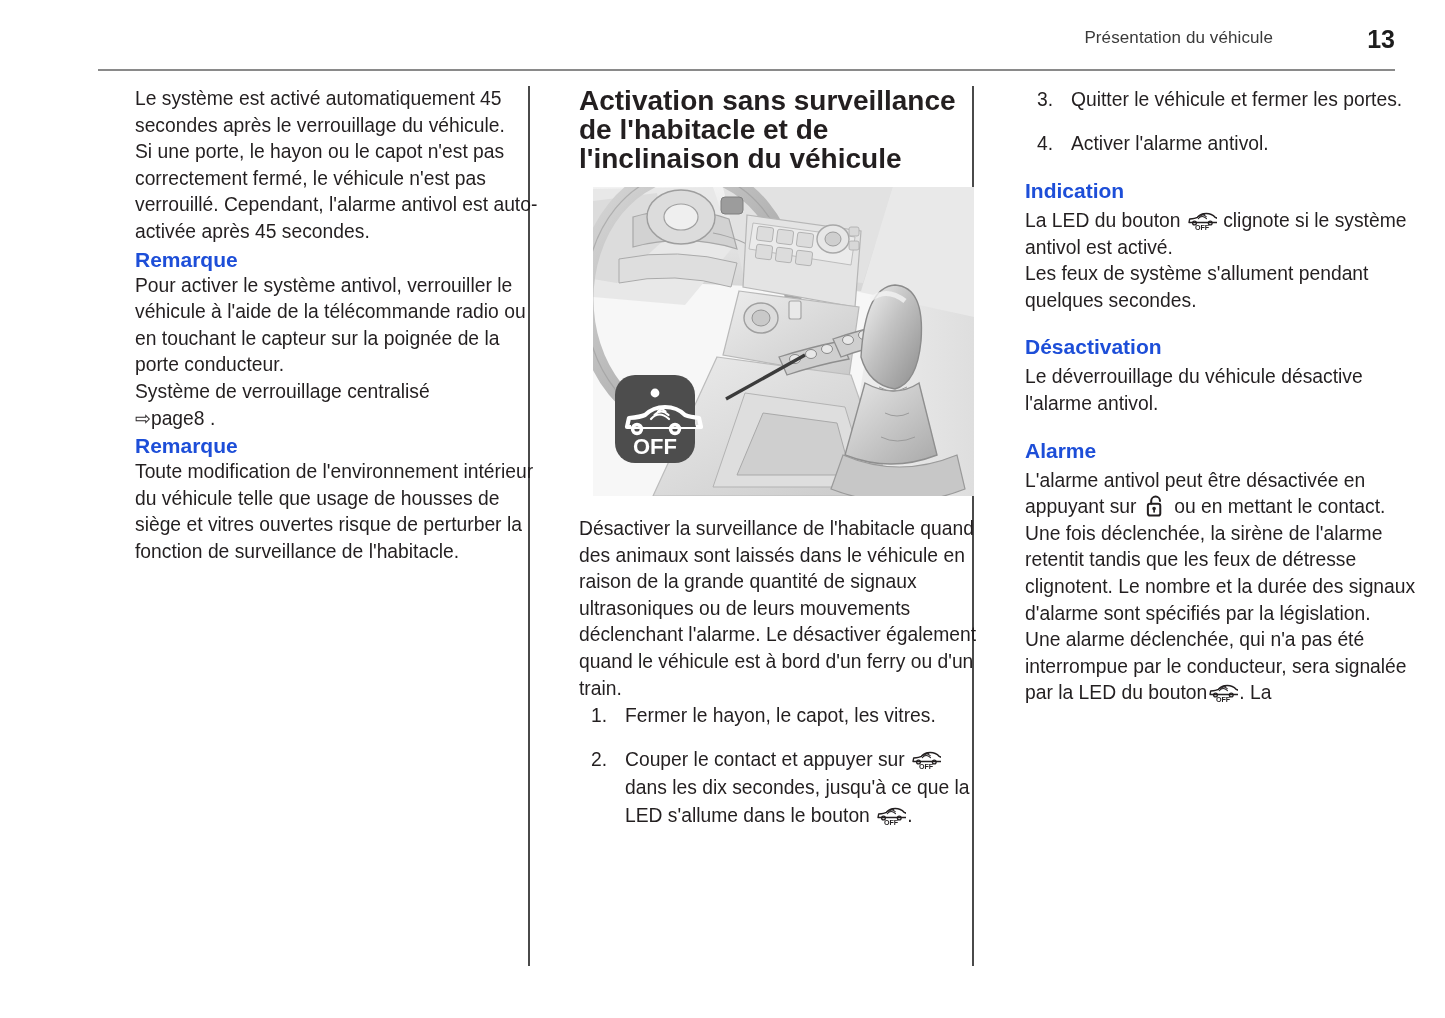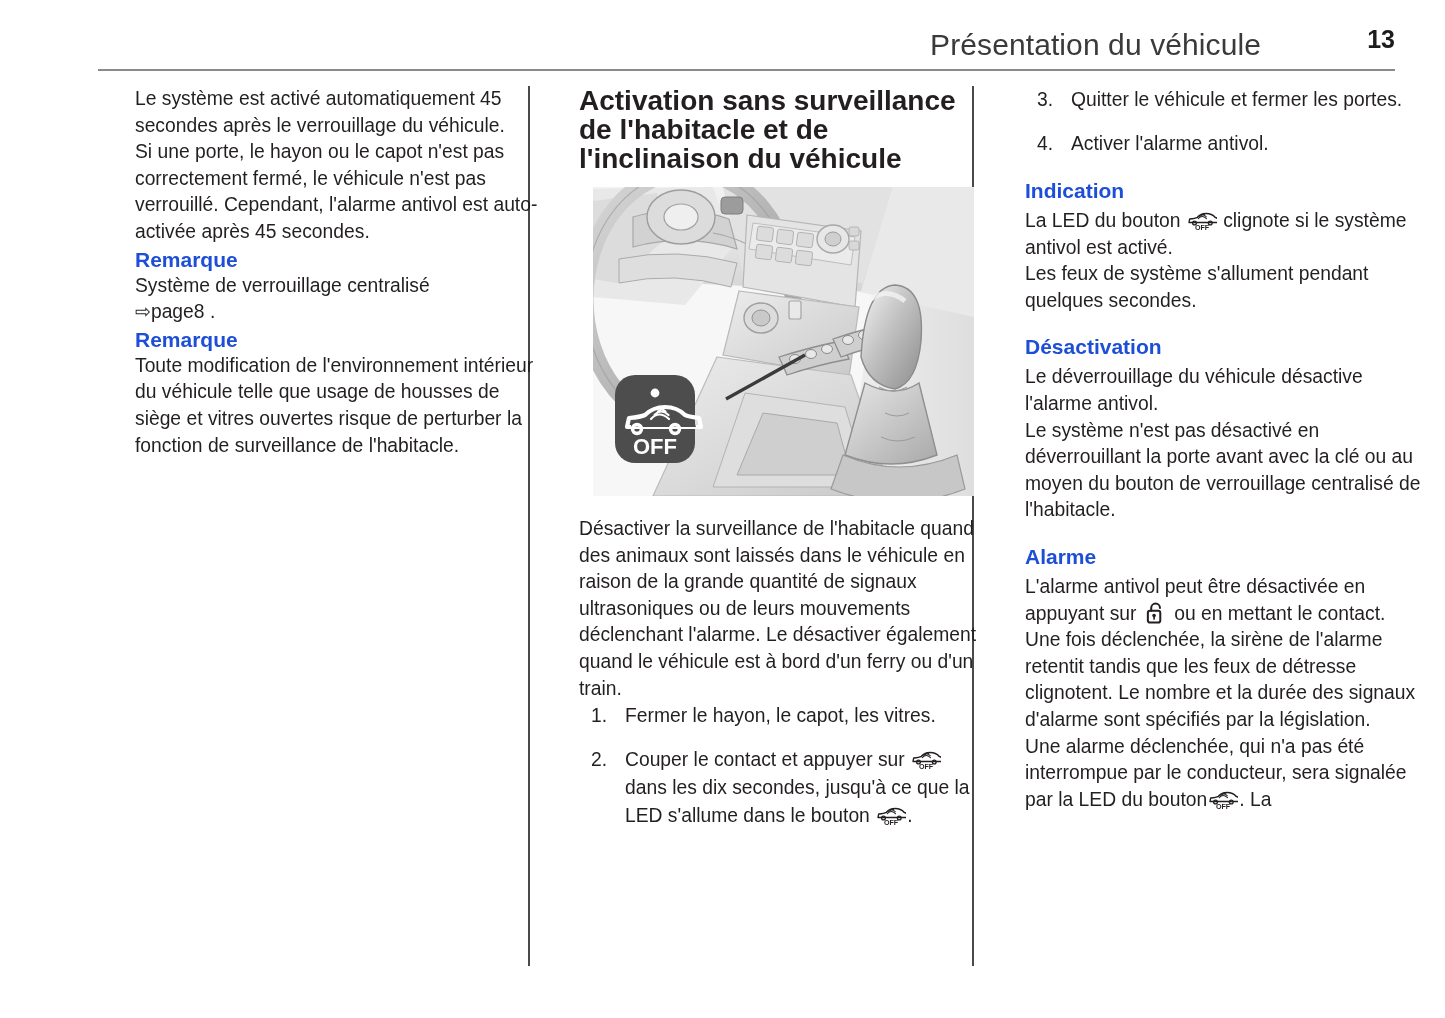--- a/index.html
+++ b/index.html
@@ -11,22 +11,22 @@
     overflow:hidden;
     position:relative;
   }
 
   
   #page-header{
     position:absolute;
     left:98px; top:28px; width:1297px; height:42px;
   }
   #header-title{
-    position:absolute; right:134px; top:0;
-    font-size:30px; font-weight:400; color:#3a3a3a;
+    position:absolute; right:122px; top:0;
+    font-size:17px; font-weight:400; color:#3a3a3a;
     letter-spacing:.1px; white-space:nowrap;
   }
   #header-pageno{
     position:absolute; right:0; top:-3px;
     font-size:25px; font-weight:700; color:#1d1d1d;
   }
   #header-rule{
     position:absolute; left:0; top:41px; width:1297px; height:2.4px;
     background:#8a8a8a;
   }
@@ -141,20 +141,21 @@
 <div class="divider" id="divider-1"></div>
 <div class="divider" id="divider-2"></div>
 
 <div class="col" id="col-1">
 
   <p class="para">Le système est activé automatiquement 45 secondes après le verrouillage du véhicule.</p>
   <p class="para">Si une porte, le hayon ou le capot n'est pas correctement fermé, le véhicule n'est pas verrouillé. Cependant, l'alarme antivol est auto-activée après 45 secondes.</p>
 
   <h2 class="section-head">Remarque</h2>
 
+  <p class="para">Pour activer le système antivol, verrouiller le véhicule à l'aide de la télécommande radio ou en touchant le capteur sur la poignée de la porte conducteur.</p>
 
   <p class="para">
     <span>Système de verrouillage centralisé</span><br>
     <span class="icon-arrow">⇨</span><span>page8 .</span>
   </p>
 
   <h2 class="section-head">Remarque</h2>
   <p class="para">Toute modification de l'environnement intérieur du véhicule telle que usage de housses de siège et vitres ouvertes risque de perturber la fonction de surveillance de l'habitacle.</p>
 
 </div>
@@ -368,21 +369,20 @@
         <circle cx="31" cy="17.4" r="2.5" fill="none" stroke="#231f20" stroke-width="1.8"></circle>
         <text x="20" y="27" font-family="Liberation Sans, sans-serif" font-size="9.5" font-weight="700" fill="#231f20" text-anchor="middle">OFF</text>
       </svg>
     </span>
     <span>clignote si le système antivol est activé.</span>
   </p>
   <p class="para">Les feux de système s'allument pendant quelques secondes.</p>
 
   <h2 class="section-head spaced">Désactivation</h2>
   <p class="para">Le déverrouillage du véhicule désactive l'alarme antivol.</p>
-  <p class="para">Le système n'est pas désactivé en déverrouillant la porte avant avec la clé ou au moyen du bouton de verrouillage centralisé de l'habitacle.</p>
 
   <h2 class="section-head spaced">Alarme</h2>
   <p class="para">
     <span>L'alarme antivol peut être désactivée en appuyant sur</span>
     <span class="icon-unlock">
       <svg viewBox="0 0 22 26" width="21" height="25" xmlns="http://www.w3.org/2000/svg">
         <path d="M6.5 10 V7.2 a4.6 4.6 0 0 1 9.2 0" fill="none" stroke="#231f20" stroke-width="2.1" stroke-linecap="round"></path>
         <rect x="3" y="10" width="13" height="12.5" rx="2.2" fill="none" stroke="#231f20" stroke-width="2.1"></rect>
         <circle cx="9.5" cy="15.2" r="1.9" fill="#231f20"></circle>
         <rect x="8.7" y="15.2" width="1.7" height="4.2" fill="#231f20"></rect>

